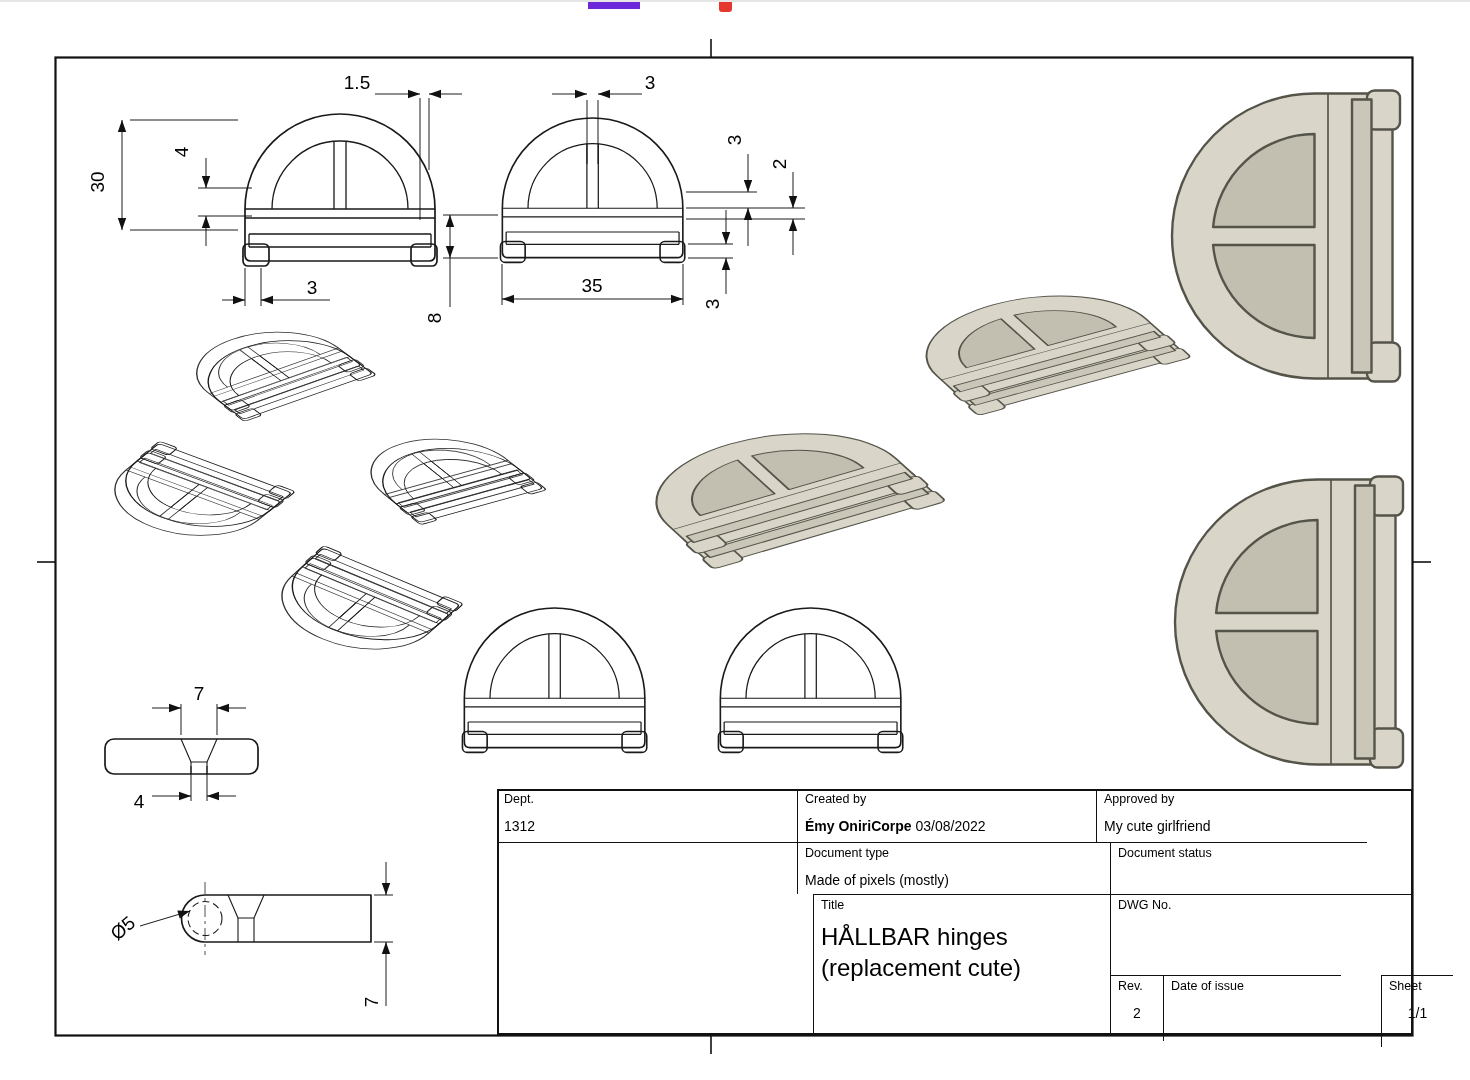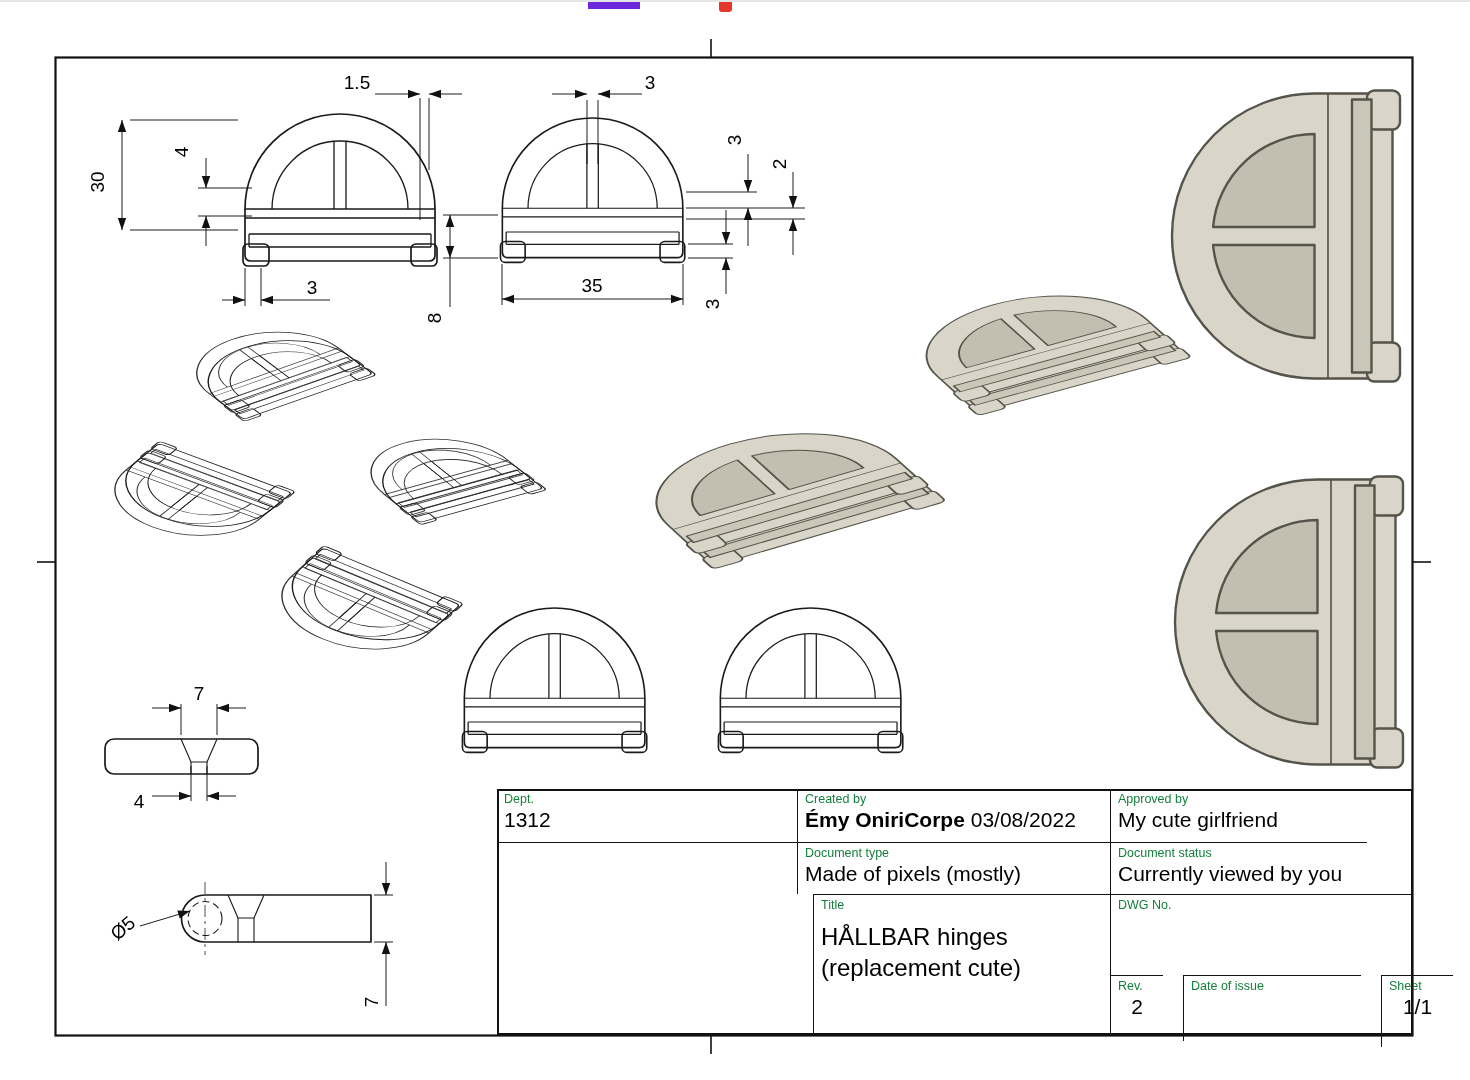--- a/index.html
+++ b/index.html
@@ -24,22 +24,22 @@
   .artifact { position:absolute; top:0; }
   #artifact-purple { left:588px; width:52px; height:7px; }
   #artifact-red    { left:719px; width:13px; height:10px; border-radius:0 0 3px 3px; }
 
   
   .tb { position:absolute; left:497px; top:787px; width:916px; height:246px; background:#fff; }
   .tb-outer { position:absolute; inset:0; border:2.4px solid #111; pointer-events:none; }
   .cell { position:absolute; border-left:1.8px solid #111; border-top:1.8px solid #111; padding:3px 7px; overflow:hidden; }
   .cell.nl { border-left:none; }
   .cell.nt { border-top:none; }
-  .lab { font-size:12.5px; color:#15803d; line-height:1.15; }
-  .val { font-size:21px; color:#000; margin-top:2px; white-space:nowrap; }
+  .lab { font-size:12.5px; color:#000000; line-height:1.15; }
+  .val { font-size:14px; color:#000; margin-top:12px; white-space:nowrap; }
   .val b { font-weight:bold; }
   .val-title { font-size:24px; margin-top:10px; line-height:1.28; }
   .center-val { text-align:center; }
 </style>
 </head>
 <body>
 
 <div id="stage">
 
   <div id="artifact-purple" class="artifact" style="background:#6d28d9"></div>
@@ -223,56 +223,55 @@
       <div class="lab">Dept.</div>
       <div class="val">1312</div>
     </div>
 
 
     <div class="cell nt" style="left:300px;top:0;width:313px;height:53px">
       <div class="lab">Created by</div>
       <div class="val"><b>Émy OniriCorpe</b><span> 03/08/2022</span></div>
     </div>
 
-    <div class="cell nt" style="left:613px;top:0;width:303px;height:53px">
+    <div class="cell nt" style="left:599px;top:0;width:303px;height:53px">
       <div class="lab">Approved by</div>
       <div class="val">My cute girlfriend</div>
     </div>
 
     <div class="cell nl" style="left:0;top:53px;width:300px;height:193px"></div>
 
     <div class="cell" style="left:300px;top:53px;width:313px;height:52px">
       <div class="lab">Document type</div>
       <div class="val">Made of pixels (mostly)</div>
     </div>
 
     <div class="cell" style="left:613px;top:53px;width:257px;height:52px">
       <div class="lab">Document status</div>
-      <div class="val">Currently viewed by you</div>
     </div>
 
     <div class="cell" style="left:316px;top:105px;width:313px;height:141px">
       <div class="lab">Title</div>
       <div class="val val-title">
         <div>HÅLLBAR hinges</div>
         <div>(replacement cute)</div>
       </div>
     </div>
 
     <div class="cell" style="left:613px;top:105px;width:303px;height:81px">
       <div class="lab">DWG No.</div>
       <div class="val"></div>
     </div>
 
     <div class="cell" style="left:613px;top:186px;width:53px;height:60px">
       <div class="lab">Rev.</div>
       <div class="val center-val">2</div>
     </div>
 
-    <div class="cell" style="left:686px;top:186px;width:178px;height:66px">
+    <div class="cell" style="left:666px;top:186px;width:178px;height:66px">
       <div class="lab">Date of issue</div>
       <div class="val"></div>
     </div>
 
     <div class="cell" style="left:884px;top:186px;width:72px;height:72px">
       <div class="lab">Sheet</div>
       <div class="val center-val">1/1</div>
     </div>
 
     <div class="tb-outer"></div>

